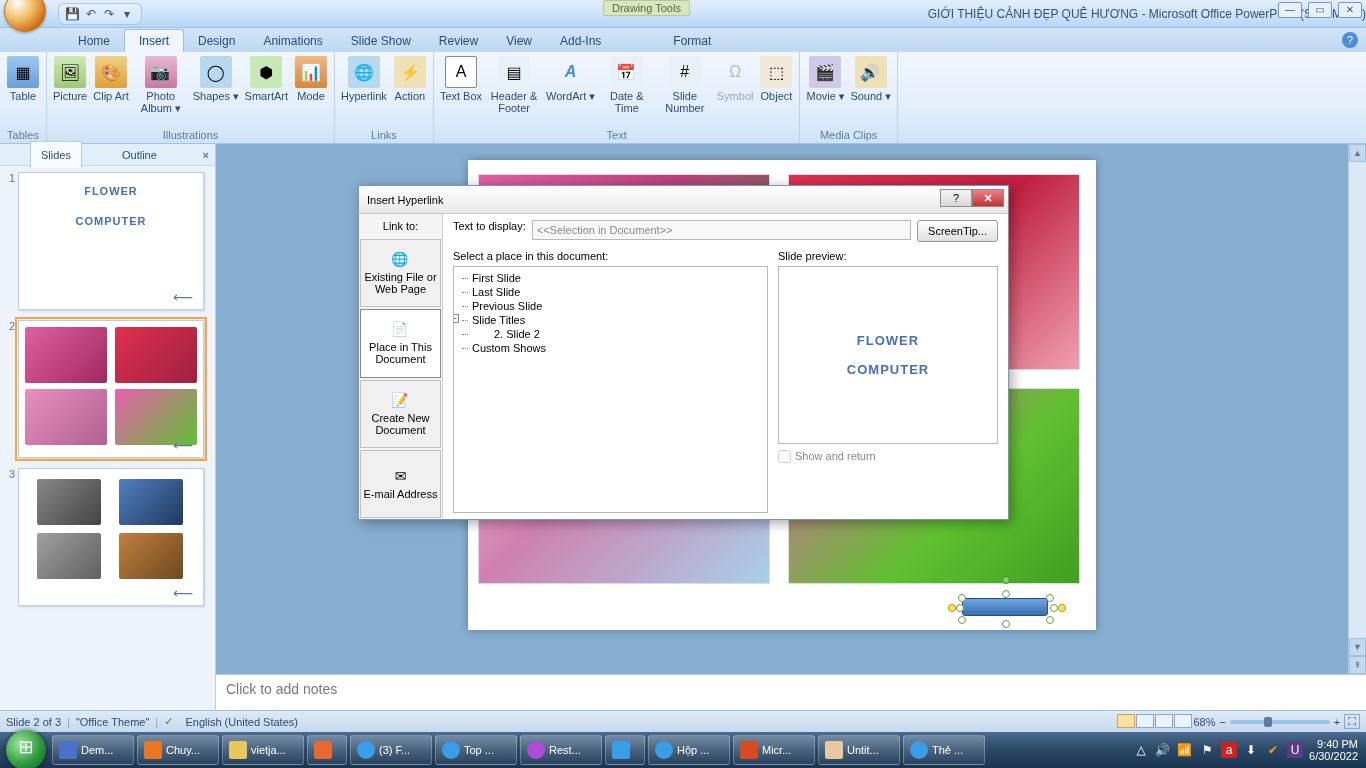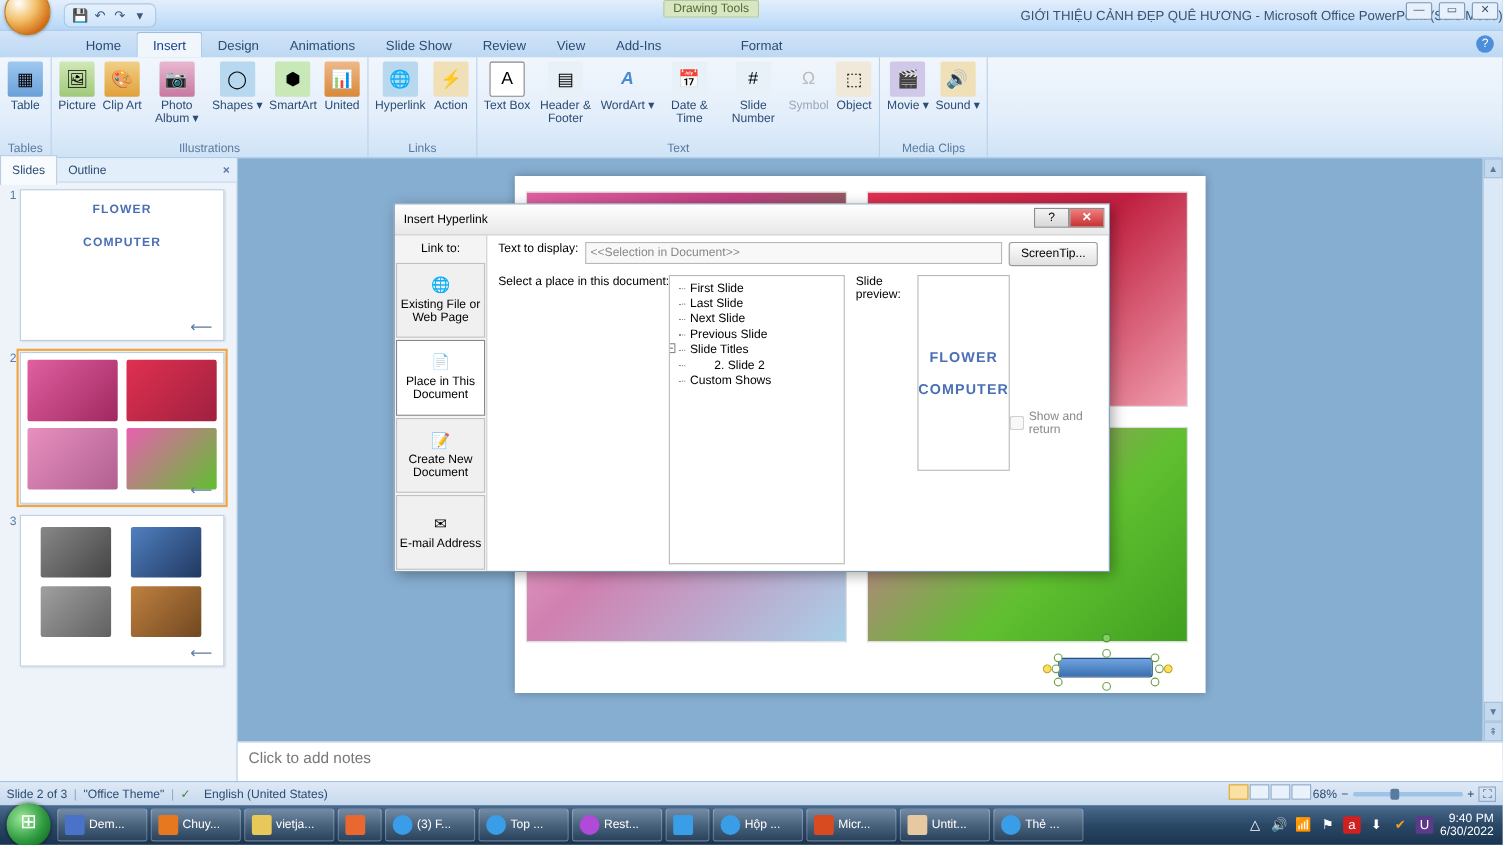--- a/index.html
+++ b/index.html
@@ -30,21 +30,21 @@
 .rgroup .caption { text-align:center; color:#5a7ba0; font-size:11px; padding:2px 0; }
 .ritem { display:flex; flex-direction:column; align-items:center; justify-content:flex-start; padding:2px; min-width:38px; cursor:pointer; }
 .ritem .ico { width:32px; height:32px; margin-bottom:2px; border-radius:2px; display:flex; align-items:center; justify-content:center; font-size:16px; }
 .ritem .lbl { text-align:center; color:#2b4d73; line-height:12px; max-width:52px; }
 .disabled .lbl { color:#9aa8b8; }
 
 
 .workspace { position:absolute; top:144px; left:0; right:0; bottom:58px; display:flex; }
 .slides-pane { width:216px; background:#eef3fa; border-right:1px solid #b8cde4; display:flex; flex-direction:column; }
 .pane-tabs { height:22px; display:flex; align-items:center; font-size:11px; background:#e3eefb; border-bottom:1px solid #c5d9ee; position:relative; }
-.pane-tabs .ptab { padding:7px 10px; color:#2b4d73; }
+.pane-tabs .ptab { padding:7px 10px; color:#2b4d73;margin-left:30px; }
 .pane-tabs .ptab.active { background:#f8fbfe; border:1px solid #b8cde4; border-bottom:none; }
 .pane-tabs .close { position:absolute; right:6px; color:#5a7ba0; font-weight:bold; cursor:pointer; }
 .thumbs { flex:1; overflow:auto; padding:6px 4px; }
 .thumb-wrap { display:flex; margin-bottom:10px; }
 .thumb-num { width:14px; font-size:11px; color:#5a7ba0; text-align:right; padding-right:3px; }
 .thumb { width:186px; height:138px; background:#fff; border:1px solid #b8cde4; box-shadow:1px 1px 2px rgba(0,0,0,0.15); position:relative; }
 .thumb.selected { outline:2px solid #f2a640; outline-offset:1px; }
 .th1-t1 { position:absolute; top:12px; left:0; right:0; text-align:center; color:#4a6fb4; font-size:11px; font-weight:bold; letter-spacing:1px; }
 .th1-t2 { position:absolute; top:42px; left:0; right:0; text-align:center; color:#4a6fb4; font-size:11px; font-weight:bold; letter-spacing:1px; }
 .tg { position:absolute; border-radius:2px; }
@@ -79,29 +79,29 @@
 .linkto-panel { width:84px; border-right:1px solid #d0d0d0; background:#f4f4f4; display:flex; flex-direction:column; }
 .linkto-label { text-align:center; padding:6px 2px; }
 .linkto-item { flex:1; border:1px solid #c0c0c0; margin:1px; background:#f0f0f0; display:flex; flex-direction:column; align-items:center; justify-content:center; text-align:center; padding:2px; cursor:pointer; }
 .linkto-item.active { background:#fff; border:1px solid #888; box-shadow:inset 0 0 0 1px #fff; }
 .linkto-item .i { height:18px; font-size:14px; margin-bottom:2px; }
 .dlg-right { flex:1; padding:6px 10px; display:flex; flex-direction:column; }
 .dlg-row1 { display:flex; align-items:flex-start; gap:6px; margin-bottom:8px; }
 .dlg-row1 input { flex:1; height:20px; border:1px solid #b8b8b8; background:#f8f8f8; color:#888; padding:0 4px; font-size:11px; }
 .dlg-btn { height:22px; padding:0 10px; border:1px solid #9a9a9a; background:linear-gradient(#fefefe,#e0e0e0); border-radius:3px; font-size:11px; cursor:pointer; }
 .dlg-cols { flex:1; display:flex; gap:10px; }
-.dlg-col { flex:1; display:flex; }
+.dlg-col { flex:1; display:flex; flex-direction:column; }
 .dlg-col .cap { margin-bottom:4px; }
 .treebox { flex:1; border:1px solid #b8b8b8; background:#fff; padding:4px 6px; overflow:auto; }
 .tree-item { padding:1px 0 1px 12px; white-space:nowrap; position:relative; }
 .tree-item::before { content:''; position:absolute; left:2px; top:50%; width:6px; border-top:1px dotted #888; }
 .tree-exp { position:absolute; left:-10px; top:1px; width:9px; height:9px; border:1px solid #888; background:#fff; font-size:8px; line-height:7px; text-align:center; }
 .tree-sel { background:#3399ff; color:#fff; padding:0 2px; }
 .previewbox { height:178px; border:1px solid #b8b8b8; background:#fff; display:flex; flex-direction:column; align-items:center; justify-content:center; gap:14px; color:#4a6fb4; font-weight:bold; font-size:13px; letter-spacing:1px; }
-.dlg-check { margin-top:6px; display:flex; align-items:center; gap:4px; color:#888; }
+.dlg-check { margin-top:6px; display:flex; gap:4px; color:#888; }
 .dlg-footer { display:flex; justify-content:flex-end; gap:8px; padding:8px 0 0 0; }
 .dlg-footer .dlg-btn.primary { border-color:#4a8ad4; box-shadow:0 0 3px #7ab4f0; }
 
 
 .taskbar { position:absolute; left:0; right:0; bottom:0; height:36px; background:linear-gradient(to bottom,#4b6b8f 0%,#2a4866 50%,#1a3450 100%); display:flex; align-items:center; z-index:50; }
 .start-orb { width:40px; height:40px; border-radius:50%; background:radial-gradient(circle at 35% 35%,#9de89a,#2e9a40 55%,#0d5a1c); margin:0 6px; box-shadow:0 0 4px rgba(0,0,0,0.6); position:relative; }
 .start-orb::after { content:'⊞'; position:absolute; left:0; right:0; top:6px; text-align:center; color:#fff; font-size:18px; }
 .task-item { height:30px; background:linear-gradient(to bottom,rgba(255,255,255,0.25),rgba(255,255,255,0.05)); border:1px solid rgba(255,255,255,0.25); border-radius:3px; margin-right:3px; display:flex; align-items:center; padding:0 6px; color:#fff; font-size:11px; min-width:82px; max-width:90px; overflow:hidden; white-space:nowrap; cursor:pointer; }
 .task-item .ti { width:18px; height:18px; margin-right:4px; border-radius:2px; flex-shrink:0; }
 .tray { margin-left:auto; display:flex; align-items:center; gap:6px; padding-right:8px; color:#fff; font-size:11px; }
@@ -181,21 +181,21 @@
       <div class="ritem">
           <div class="ico" style="background:#b8d8f0;">◯</div>
           <div class="lbl">Shapes ▾</div>
         </div>
       <div class="ritem">
           <div class="ico" style="background:#c8e8b8;">⬢</div>
           <div class="lbl">SmartArt</div>
         </div>
       <div class="ritem">
           <div class="ico" style="background:linear-gradient(#f0b888,#d88838);">📊</div>
-          <div class="lbl">United</div>
+          <div class="lbl">Mode</div>
         </div>
     </div>
     <div class="caption">Illustrations</div>
   </div>
   <div class="rgroup">
     <div class="items">
       <div class="ritem">
           <div class="ico" style="background:#b8d8f0;">🌐</div>
           <div class="lbl">Hyperlink</div>
         </div>
@@ -386,21 +386,20 @@
         <span>Text to display:</span>
         <input type="text" readonly="" value="&lt;&lt;Selection in Document&gt;&gt;" style="">
         <button class="dlg-btn">ScreenTip...</button>
       </div>
       <div class="dlg-cols">
         <div class="dlg-col">
           <div class="cap">Select a place in this document:</div>
           <div class="treebox">
             <div class="tree-item">First Slide</div>
             <div class="tree-item">Last Slide</div>
-            <div class="tree-item">Next Slide</div>
             <div class="tree-item">Previous Slide</div>
             <div class="tree-item" style="position:relative;"><span class="tree-exp">−</span><span>Slide Titles</span></div>
             <div class="tree-item" style="padding-left:34px;">2. Slide 2</div>
             <div class="tree-item">Custom Shows</div>
           </div>
         </div>
         <div class="dlg-col" style="flex:0 0 220px;">
           <div class="cap">Slide preview:</div>
           <div class="previewbox">
             <div>FLOWER</div>

